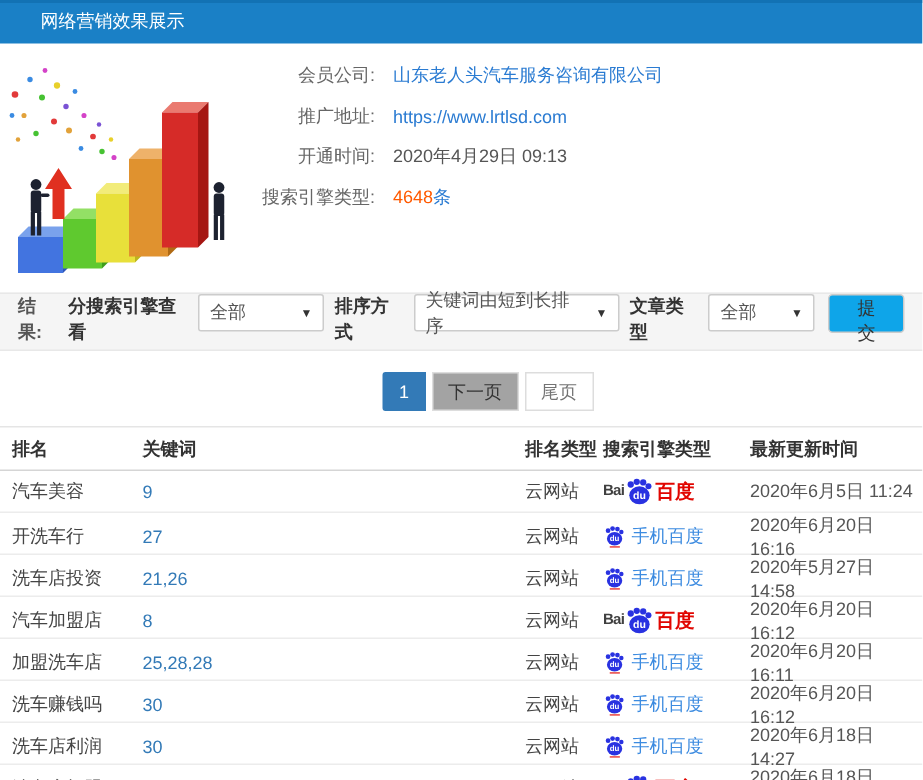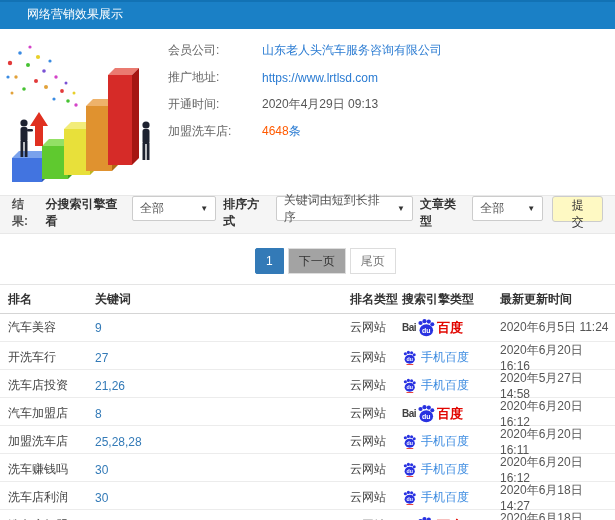--- a/index.html
+++ b/index.html
@@ -9,38 +9,38 @@
     font-size:12px;color:#555;
   }
   
   .topbar{height:27px;background:#1a80c6;border-top:2px solid #1272b4;
     color:#fff;line-height:25px;padding-left:27px;font-size:12px}
   
   .info{position:relative;height:166px}
   .illus{position:absolute;left:0;top:4px;width:180px;height:160px}
   .inforows{position:absolute;left:168px;top:8px}
   .inforow{display:flex;height:27px;align-items:center}
-  .inforow .lbl{width:82px;color:#666}
+  .inforow .lbl{width:82px;text-align:right;color:#666}
   .inforow .val{margin-left:12px}
   .link{color:#2a7bd2;text-decoration:none;cursor:pointer}
   .count{color:#ff5a00}
   
   .filterbar{height:37px;background:#f5f5f5;border-top:1px solid #e8e8e8;
     border-bottom:1px solid #e8e8e8;display:flex;align-items:flex-start;padding:0 12px;font-size:12px}
   .result-lbl{font-weight:bold;color:#555}
   .spacer{flex:1}
   .flabel{font-weight:bold;color:#333;margin:0 7px}
   .fselect{display:inline-flex;align-items:center;justify-content:space-between;
     background:#fff;border:1px solid #ccc;border-radius:2px;height:23px;
     padding:0 7px;color:#555;cursor:pointer}
   .fselect .caret{font-size:8px;color:#333;margin-left:8px}
   .sel-engine{width:72px}
   .sel-sort{width:128px}
   .sel-article{width:58px}
-  .submit{background:#fef9c3;border:1px solid #ccc;border-radius:3px;height:26px;
+  .submit{background:#0ea5e9;border:1px solid #ccc;border-radius:3px;height:26px;
     padding:0 13px;color:#333;margin-left:9px;font-size:12px;cursor:pointer;
     font-family:inherit}
   
   .pager{display:flex;margin:14px 0 0 255px}
   .page-item{height:24px;line-height:24px;padding:0 10px;border:1px solid #ddd;
     background:#fff;margin-right:4px;color:#737373;cursor:pointer}
   .page-item.active{background:#337ab7;color:#fff;border-color:#337ab7;border-radius:2px 0 0 2px}
   .page-item.next{background:#a3a3a3;color:#333}
   
   .tbl{margin-top:10px}
@@ -143,21 +143,21 @@
     </div>
     <div class="inforow">
       <span class="lbl">推广地址:</span>
       <a class="val link">https://www.lrtlsd.com</a>
     </div>
     <div class="inforow">
       <span class="lbl">开通时间:</span>
       <span class="val">2020年4月29日 09:13</span>
     </div>
     <div class="inforow">
-      <span class="lbl">加盟洗车店:</span>
+      <span class="lbl">搜索引擎类型:</span>
       <span class="val"><span class="count">4648</span><span class="link">条</span></span>
     </div>
   </div>
 </div>
 
 <div class="filterbar">
   <span class="result-lbl">结果:</span>
   <span class="spacer"></span>
   <span class="flabel">分搜索引擎查看</span>
   <span class="fselect sel-engine">

